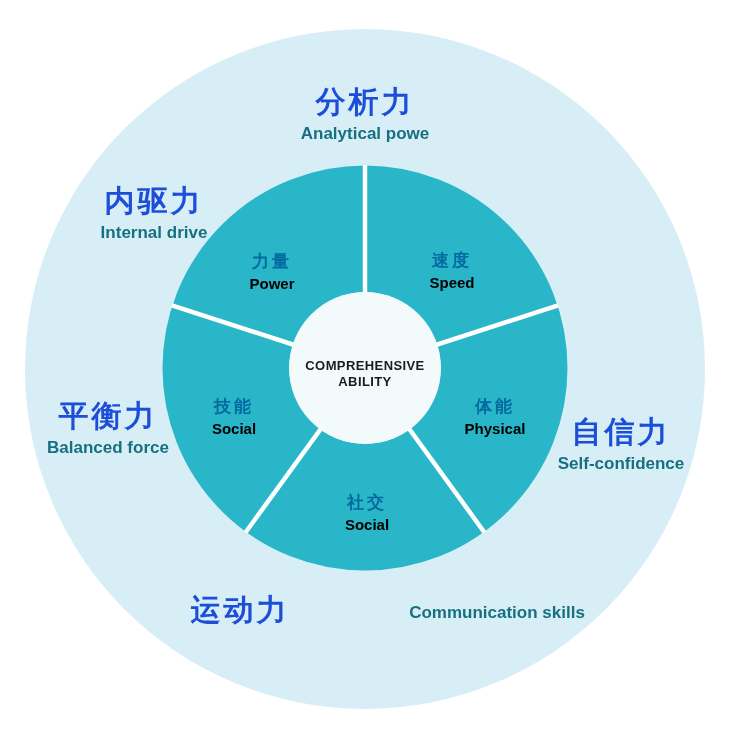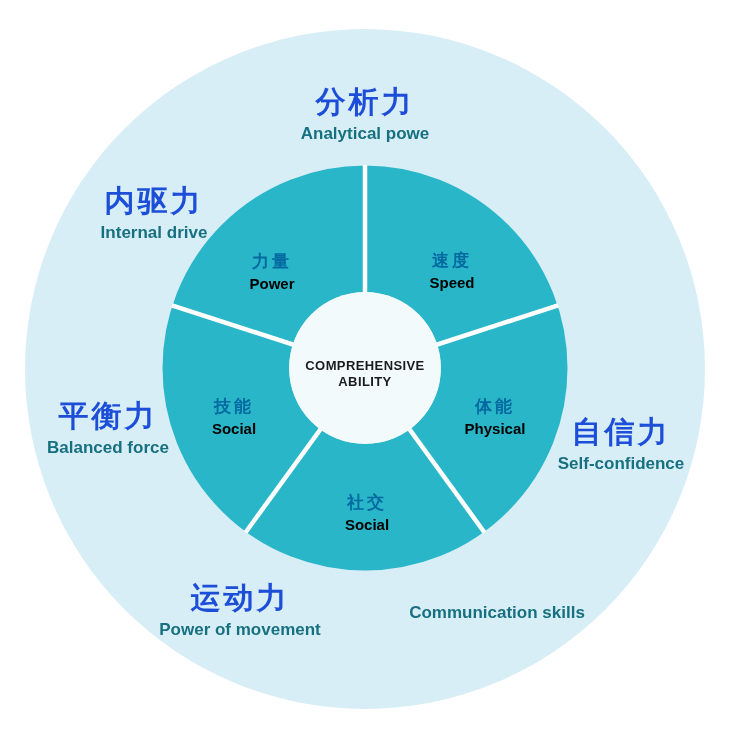--- a/index.html
+++ b/index.html
@@ -147,19 +147,18 @@
   <div class="label outer-label" style="left:108px; top:428px;">
     <div class="zh">平衡力</div>
     <div class="en">Balanced force</div>
   </div>
   <div class="label outer-label" style="left:621px; top:444px;">
     <div class="zh">自信力</div>
     <div class="en">Self-confidence</div>
   </div>
   <div class="label outer-label" style="left:240px; top:610px;">
     <div class="zh">运动力</div>
-    <div class="en">Power of movement</div>
   </div>
   <div class="label outer-label" style="left:497px; top:611px;">
     <div class="en">Communication skills</div>
   </div>
 
 </div>
 
 </body></html>

